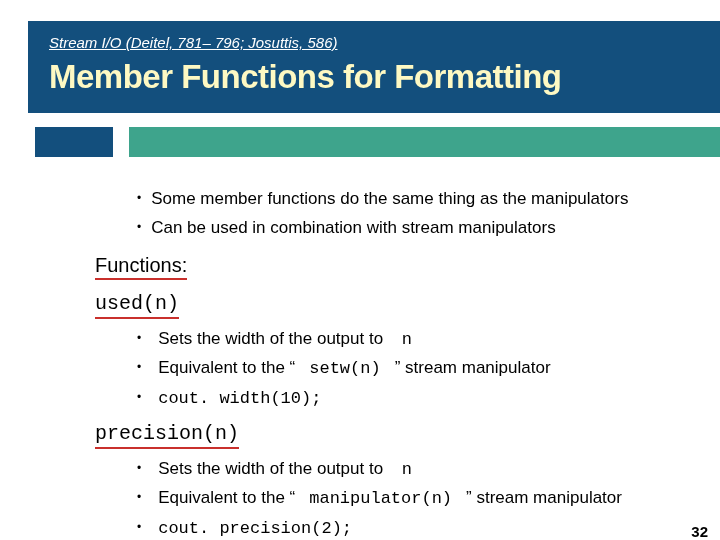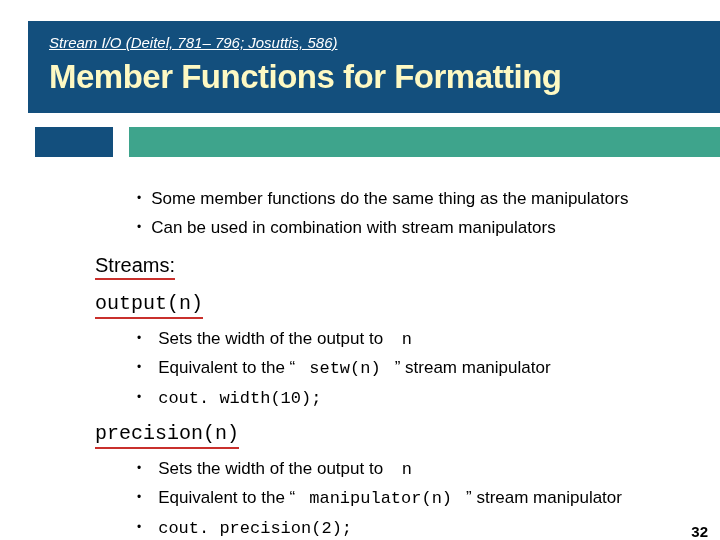--- a/index.html
+++ b/index.html
@@ -87,23 +87,23 @@
     <div class="accent-right"></div>
   </div>
 
   <div class="content">
 
     <div class="l2-group">
       <div class="l2">Some member functions do the same thing as the manipulators</div>
       <div class="l2">Can be used in combination with stream manipulators</div>
     </div>
 
-    <div><span class="examples">Streams:</span></div>
+    <div><span class="examples">Functions:</span></div>
 
-    <div><span class="codehead">output(n)</span></div>
+    <div><span class="codehead">used(n)</span></div>
     <div class="l3-group">
       <div class="l3"><span>Sets the width of the output to </span><span class="mono">n</span></div>
       <div class="l3"><span>Equivalent to the “</span><span class="mono">setw(n)</span><span>” stream manipulator</span></div>
       <div class="l3"><span class="mono">cout. width(10);</span></div>
     </div>
 
     <div><span class="codehead">precision(n)</span></div>
     <div class="l3-group">
       <div class="l3"><span>Sets the width of the output to </span><span class="mono">n</span></div>
       <div class="l3"><span>Equivalent to the “</span><span class="mono">manipulator(n)</span><span>” stream manipulator</span></div>

